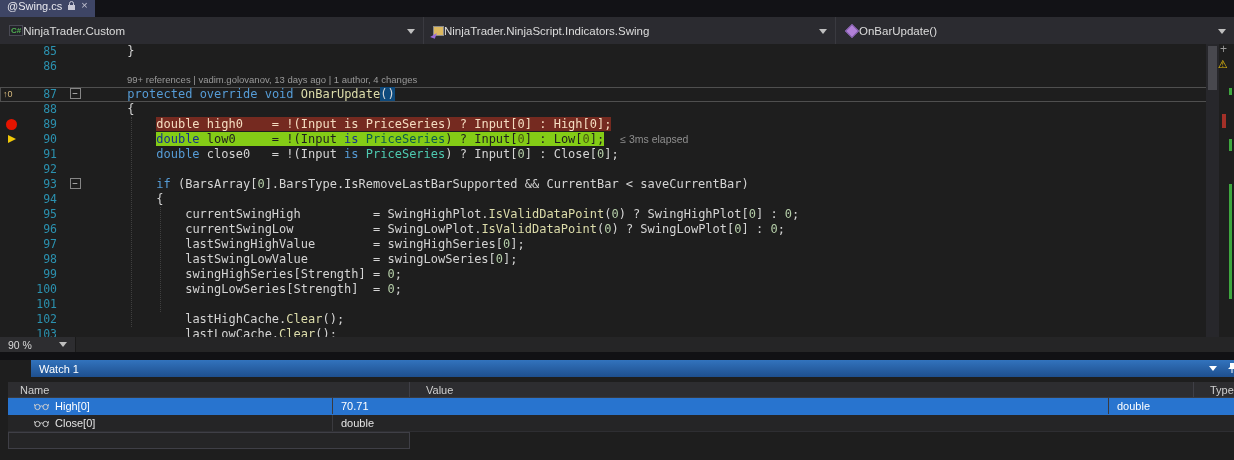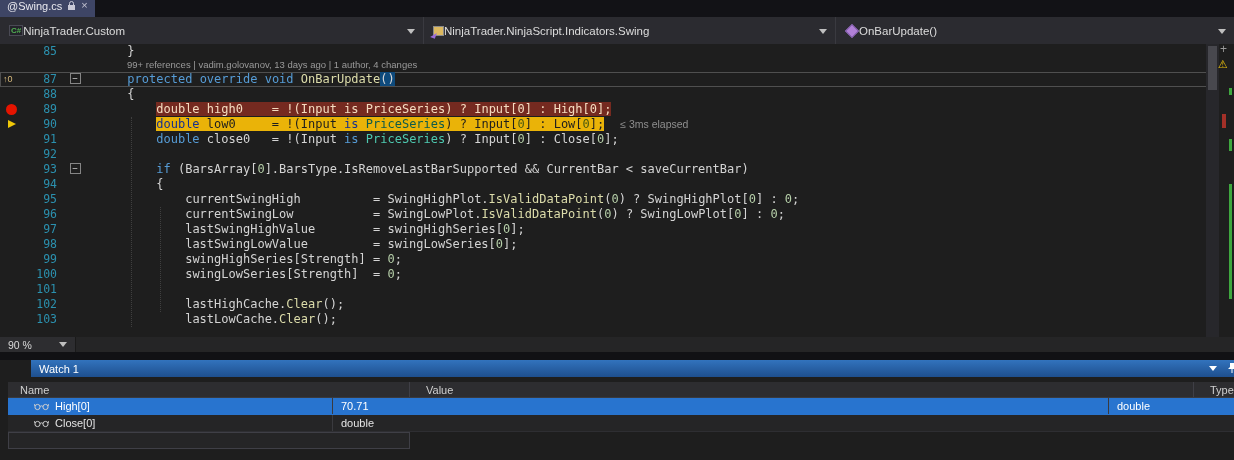--- a/index.html
+++ b/index.html
@@ -33,21 +33,21 @@
   .m{width:28px;flex:none;position:relative;}
   .ln{width:38px;flex:none;text-align:right;padding-right:9px;color:#2b91af;font-size:11.5px;box-sizing:border-box;}
   .fold{width:18px;flex:none;text-align:center;}
   .foldbox{display:inline-block;width:11px;height:11px;line-height:8px;border:1px solid #858585;color:#cccccc;font-size:9px;background:#1e1e1e;box-sizing:border-box;vertical-align:2px;}
   .code{flex:1;color:#d4d4d4;}
   .hl{position:relative;}
   .tk-p{color:#d4d4d4}.tk-k{color:#569cd6}.tk-t{color:#4ec9b0}.tk-m{color:#dcdcaa}.tk-n{color:#b5cea8}
   .tk-b{background:#0e4a7c;color:#d8d8d8;}
   .line.bp .hl{background:#752a20;}
   .line.bp .hl span{color:#f4dcc0;}
-  .line.cur .hl{background:#eab308;}
+  .line.cur .hl{background:#84cc16;}
   .line.cur .hl span{color:#1e1e1e;}
   .line.cur .hl .tk-k{color:#16308f;}
   .line.cur .hl .tk-t{color:#0c5a4c;}
   .line.cur .hl .tk-n{color:#4a5a10;}
   .note{color:#8f8f8f;font-family:"Liberation Sans",sans-serif;font-size:10.5px;margin-left:16px;text-align:right;}
   .bpdot{position:absolute;left:6px;top:2px;width:11px;height:11px;border-radius:50%;background:#e51400;}
   .curarrow{position:absolute;left:8px;top:3px;width:0;height:0;border-top:4.5px solid transparent;border-bottom:4.5px solid transparent;border-left:8px solid #f0c808;}
   .gm{position:absolute;left:3px;top:1px;font-size:9px;line-height:12px;color:#d7ba7d;font-family:"Liberation Sans",sans-serif;}
   .codelens-row{height:13px;line-height:12px;padding-left:127px;font-family:"Liberation Sans",sans-serif;font-size:9.5px;color:#9a9a9a;white-space:pre;}
 
@@ -125,20 +125,21 @@
       <span>OnBarUpdate()</span>
       <span class="chev"></span>
     </div>
   </div>
 
   <div class="editor">
     <div class="guide" style="left:131px;top:73px;height:210px;"></div>
     <div class="guide" style="left:160px;top:163px;height:105px;"></div>
     <div id="code-lines">
         <div class="line"><div class="m"></div><div class="ln">85</div><div class="fold"></div><div class="code"><span>      </span><span class="hl"><span class="tk-p">}</span></span></div></div>
+        <div class="line"><div class="m"></div><div class="ln">86</div><div class="fold"></div><div class="code"><span></span><span class="hl"></span></div></div>
         <div class="codelens-row">99+ references | vadim.golovanov, 13 days ago | 1 author, 4 changes</div>
         <div class="line caret"><div class="m"><span class="gm">↑0</span></div><div class="ln">87</div><div class="fold"><span class="foldbox">−</span></div><div class="code"><span>      </span><span class="hl"><span class="tk-k">protected</span><span class="tk-p"> </span><span class="tk-k">override</span><span class="tk-p"> </span><span class="tk-k">void</span><span class="tk-p"> </span><span class="tk-m">OnBarUpdate</span><span class="tk-b">(</span><span class="tk-b">)</span></span></div></div>
         <div class="line"><div class="m"></div><div class="ln">88</div><div class="fold"></div><div class="code"><span>      </span><span class="hl"><span class="tk-p">{</span></span></div></div>
         <div class="line bp"><div class="m"><span class="bpdot"></span></div><div class="ln">89</div><div class="fold"></div><div class="code"><span>          </span><span class="hl"><span class="tk-k">double</span><span class="tk-p"> high0    = !(Input </span><span class="tk-k">is</span><span class="tk-p"> </span><span class="tk-t">PriceSeries</span><span class="tk-p">) ? Input[</span><span class="tk-n">0</span><span class="tk-p">] : High[</span><span class="tk-n">0</span><span class="tk-p">];</span></span></div></div>
         <div class="line cur"><div class="m"><span class="curarrow"></span></div><div class="ln">90</div><div class="fold"></div><div class="code"><span>          </span><span class="hl"><span class="tk-k">double</span><span class="tk-p"> low0     = !(Input </span><span class="tk-k">is</span><span class="tk-p"> </span><span class="tk-t">PriceSeries</span><span class="tk-p">) ? Input[</span><span class="tk-n">0</span><span class="tk-p">] : Low[</span><span class="tk-n">0</span><span class="tk-p">];</span></span><span class="note">≤ 3ms elapsed</span></div></div>
         <div class="line"><div class="m"></div><div class="ln">91</div><div class="fold"></div><div class="code"><span>          </span><span class="hl"><span class="tk-k">double</span><span class="tk-p"> close0   = !(Input </span><span class="tk-k">is</span><span class="tk-p"> </span><span class="tk-t">PriceSeries</span><span class="tk-p">) ? Input[</span><span class="tk-n">0</span><span class="tk-p">] : Close[</span><span class="tk-n">0</span><span class="tk-p">];</span></span></div></div>
         <div class="line"><div class="m"></div><div class="ln">92</div><div class="fold"></div><div class="code"><span></span><span class="hl"></span></div></div>
         <div class="line"><div class="m"></div><div class="ln">93</div><div class="fold"><span class="foldbox">−</span></div><div class="code"><span>          </span><span class="hl"><span class="tk-k">if</span><span class="tk-p"> (BarsArray[</span><span class="tk-n">0</span><span class="tk-p">].BarsType.IsRemoveLastBarSupported &amp;&amp; CurrentBar &lt; saveCurrentBar)</span></span></div></div>
         <div class="line"><div class="m"></div><div class="ln">94</div><div class="fold"></div><div class="code"><span>          </span><span class="hl"><span class="tk-p">{</span></span></div></div>
         <div class="line"><div class="m"></div><div class="ln">95</div><div class="fold"></div><div class="code"><span>              </span><span class="hl"><span class="tk-p">currentSwingHigh          = SwingHighPlot.</span><span class="tk-m">IsValidDataPoint</span><span class="tk-p">(</span><span class="tk-n">0</span><span class="tk-p">) ? SwingHighPlot[</span><span class="tk-n">0</span><span class="tk-p">] : </span><span class="tk-n">0</span><span class="tk-p">;</span></span></div></div>

